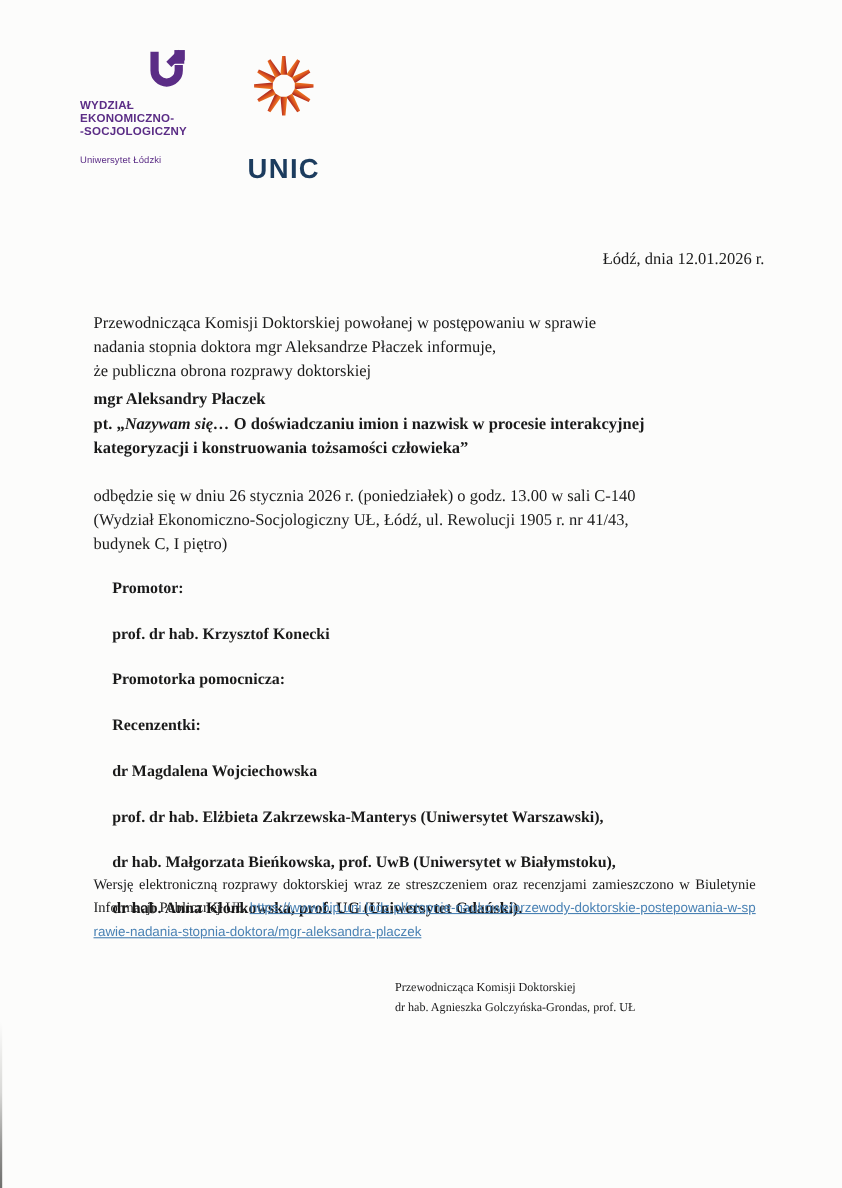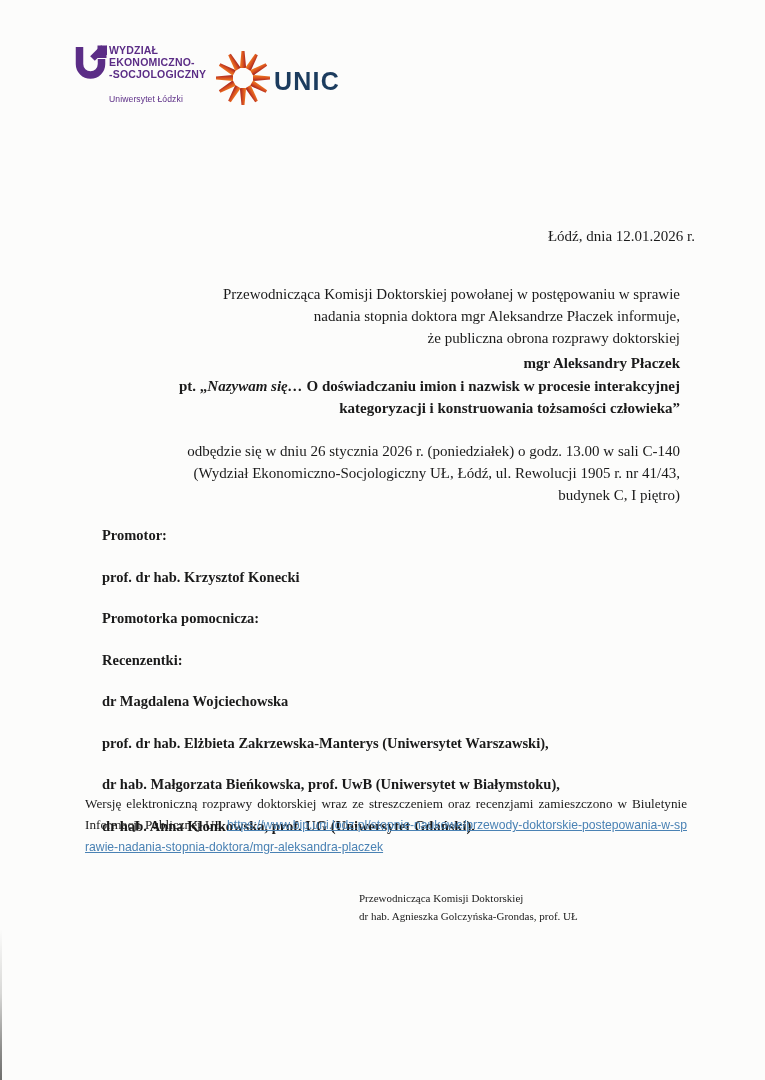--- a/index.html
+++ b/index.html
@@ -35,21 +35,22 @@
   .logo-header {
     position: absolute;
     left: 70px;
     top: 45px;
     display: flex;
     align-items: flex-start;
     gap: 42px;
   }
   .logo-ul {
     display: flex;
-    align-items: flex-start;
+    flex-direction: column;
+    align-items: flex-end;
     width: 100px;
   }
   .logo-ul-mark {
     margin-left: 5px;
     margin-bottom: 5px;
   }
   .logo-ul-text {
     font-family: "Liberation Sans", "DejaVu Sans", sans-serif;
     color: #5b2d86;
     line-height: 1.14;
@@ -66,24 +67,25 @@
   .logo-ul-text .l4 {
     display: block;
     font-weight: normal;
     font-size: 8.6px;
     margin-top: 14px;
     letter-spacing: 0.1px;
     white-space: nowrap;
   }
   .logo-unic {
     display: flex;
-    flex-direction: row;
+    flex-direction: column;
     align-items: center;
     width: 92px;
     padding-top: 4px;
+    gap: 25px;
   }
   .logo-unic-text {
     font-family: "Liberation Sans", "DejaVu Sans", sans-serif;
     font-weight: bold;
     font-size: 25px;
     letter-spacing: 1.2px;
     color: #1c3c5e;
     margin-top: 3px;
   }
 
@@ -93,21 +95,21 @@
     left: 0;
     top: 228px;
     width: 695px;
     text-align: right;
     font-size: 15px;
   }
   .block {
     position: absolute;
     left: 85px;
     width: 595px;
-    text-align: right;
+    text-align: left;
     font-size: 15px;
     line-height: 1.46;
   }
   #intro-block { top: 284px; }
   #title-block {
     top: 352px;
     font-weight: bold;
     line-height: 1.5;
   }
   #title-block .thesis-title-italic {

